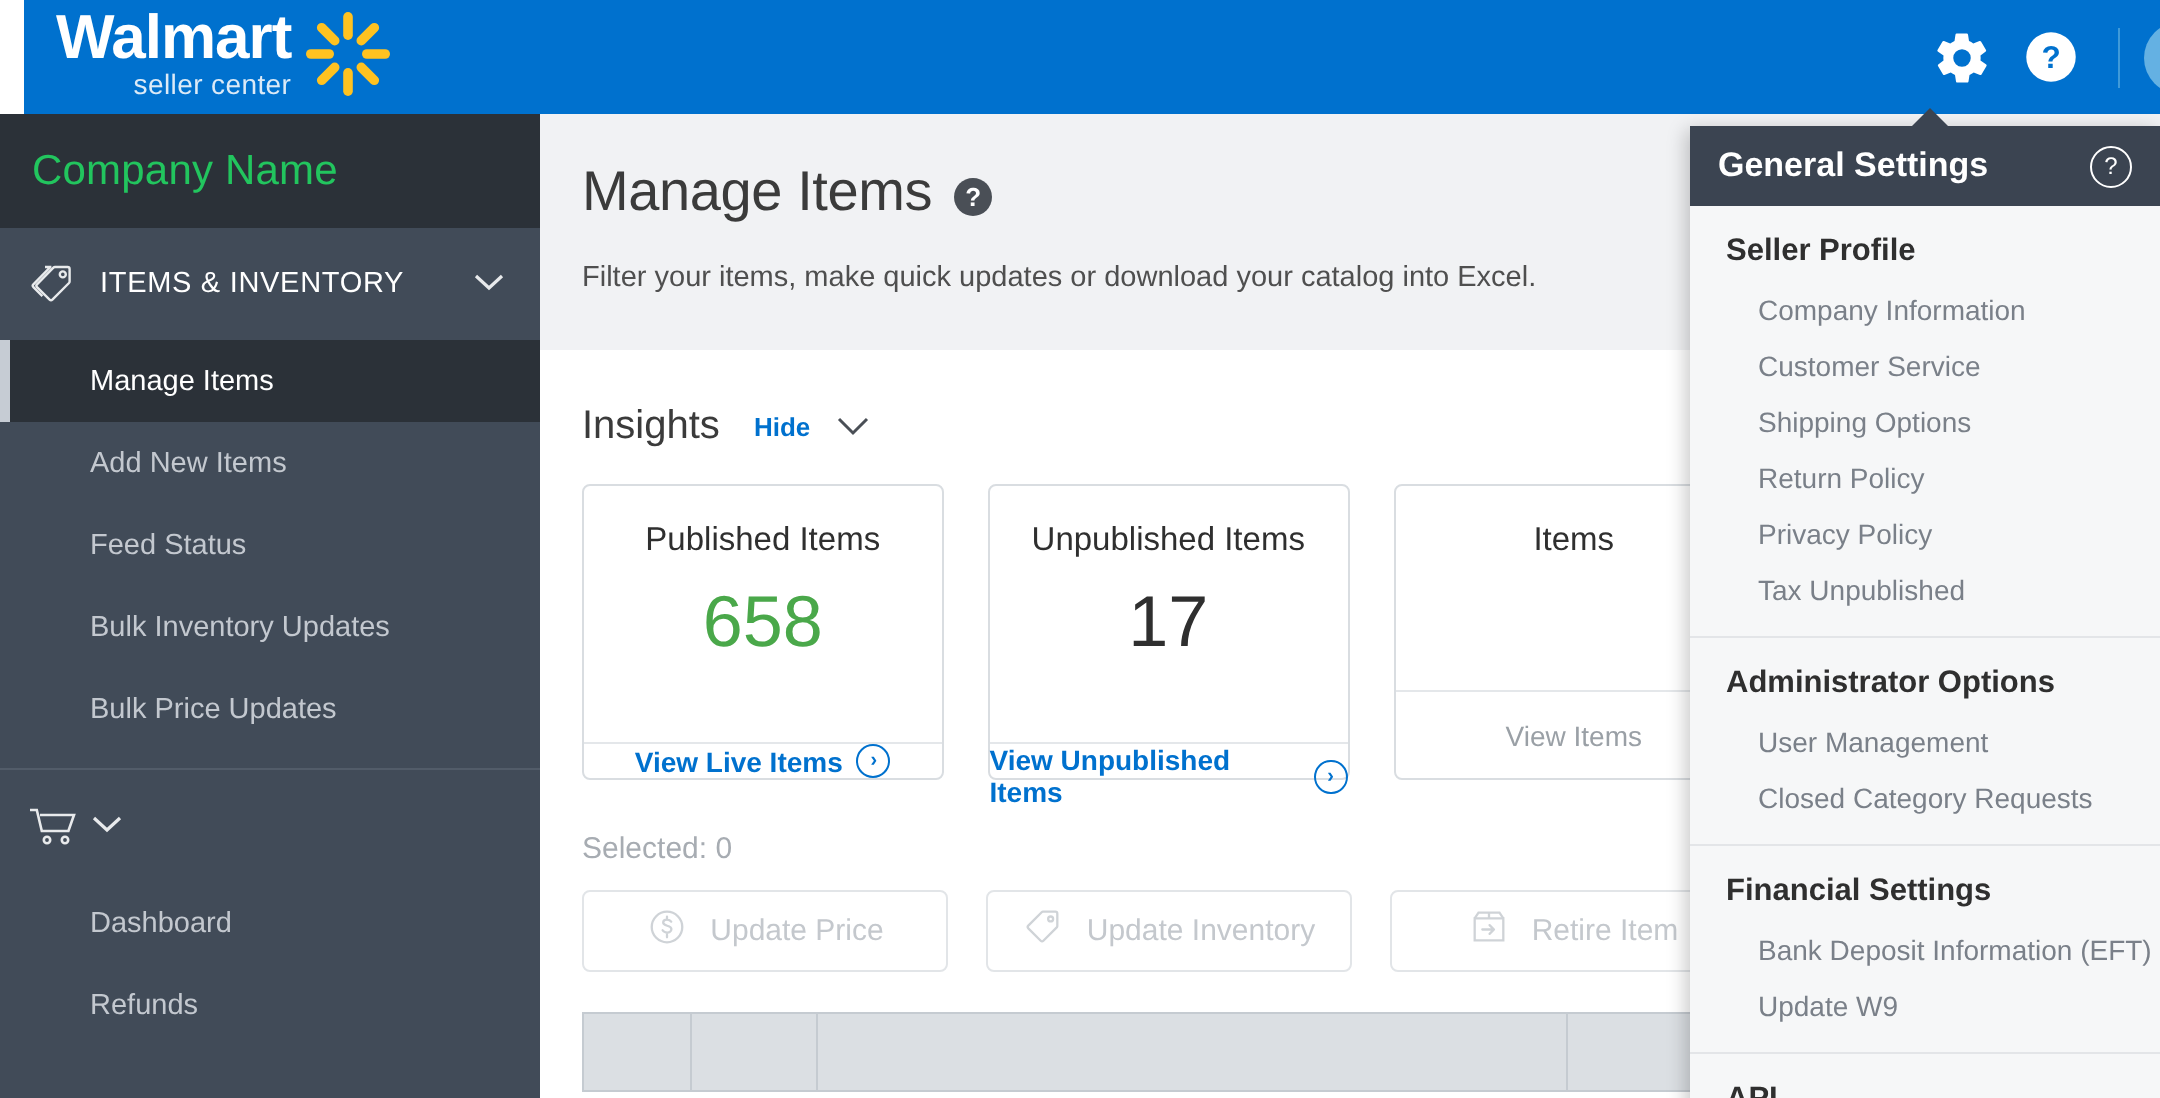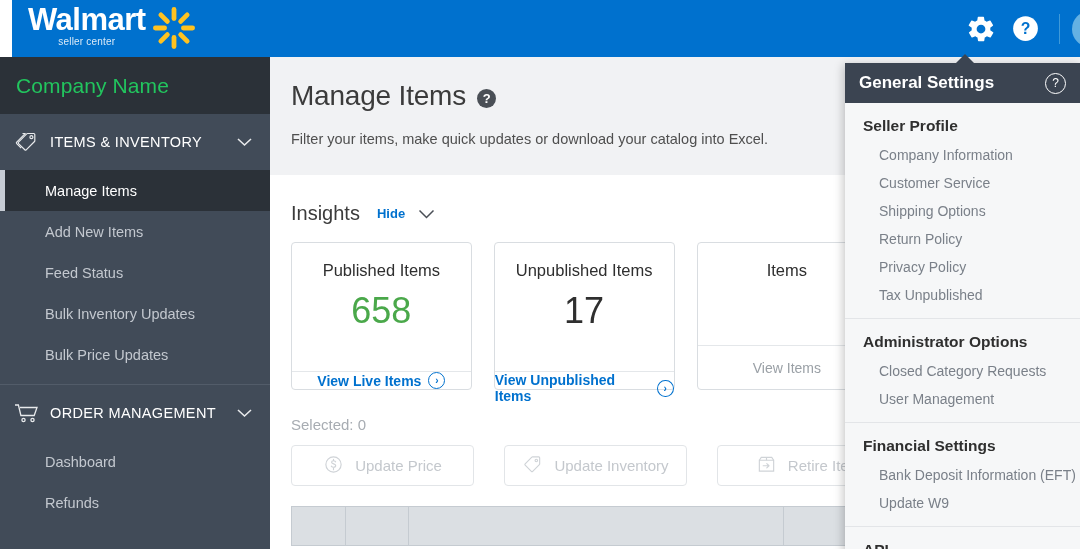--- a/index.html
+++ b/index.html
@@ -17,22 +17,22 @@
     background: #0071ce;
     display: flex; align-items: center;
   }
   .brand { margin-left: 16px; display: flex; align-items: flex-start; }
   .brand-text { display: flex; flex-direction: column; }
   .brand-name {
     color: #ffffff; font-size: 31px; font-weight: bold;
     letter-spacing: -0.5px; line-height: 1.0;
   }
   .brand-sub {
-    color: #dbeaf7; font-size: 10px; line-height: 1.1;
-    text-align: center; margin-top: 1px; letter-spacing: 0.2px;
+    color: #dbeaf7; font-size: 14px; line-height: 1.1;
+    text-align: right; margin-top: 1px; letter-spacing: 0.2px;
   }
   .spark { margin-left: 6px; margin-top: 2px; }
 
   .topbar-right {
     margin-left: auto; display: flex; align-items: center;
     height: 100%; padding-right: 0px;
   }
   .icon-btn {
     display: flex; align-items: center; justify-content: center;
     width: 44px; height: 57px; cursor: pointer;
@@ -131,21 +131,21 @@
   .card-foot.muted { color: #9aa0a6; font-weight: normal; }
   .arrow-circ {
     display: inline-flex; align-items: center; justify-content: center;
     width: 17px; height: 17px; border-radius: 50%;
     border: 1.4px solid currentColor; margin-left: 7px; font-size: 10px;
   }
 
   .selected-label {
     padding: 26px 0 0 21px; font-size: 15px; color: #a7acb2;
   }
-  .action-row { display: flex; padding: 12px 0 0 21px; gap: 30px; }
+  .action-row { display: flex; padding: 12px 0 0 21px; gap: 19px; }
   .action-btn {
     height: 41px; min-width: 183px; border: 1px solid #e2e5e8;
     border-radius: 4px; background: #fff;
     display: flex; align-items: center; justify-content: center;
     color: #c4c8cd; font-size: 15px; gap: 11px; cursor: default;
   }
 
   .table-wrap { padding: 20px 0 0 21px; }
   .tbl-head { display: flex; height: 40px; }
   .tbl-head .th {
@@ -270,21 +270,20 @@
     <div class="nav-sep"></div>
 
     <div class="nav-group-head">
       <span class="gicon">
         <svg width="28" height="22" viewBox="0 0 28 22" fill="none" stroke="#e8eaec" stroke-width="1.3">
           <path d="M1 3h3.4l2.5 10.5h13.3L23 5.5H6"></path>
           <circle cx="9.5" cy="18" r="1.6"></circle>
           <circle cx="18.5" cy="18" r="1.6"></circle>
         </svg>
       </span>
-      <span class="gtext">ORDER MANAGEMENT</span>
       <span>
         <svg width="15" height="9" viewBox="0 0 15 9" fill="none" stroke="#e8eaec" stroke-width="1.6">
           <path d="M1 1l6.5 6L14 1"></path>
         </svg>
       </span>
     </div>
     <div class="nav-item">
       <span>Dashboard</span>
     </div>
     <div class="nav-item">
@@ -409,22 +408,22 @@
       <div class="dd-item">Company Information</div>
       <div class="dd-item">Customer Service</div>
       <div class="dd-item">Shipping Options</div>
       <div class="dd-item">Return Policy</div>
       <div class="dd-item">Privacy Policy</div>
       <div class="dd-item">Tax Unpublished</div>
     </div>
 
     <div class="dd-section">
       <div class="dd-sec-title">Administrator Options</div>
+      <div class="dd-item">User Management</div>
       <div class="dd-item">Closed Category Requests</div>
-      <div class="dd-item">User Management</div>
     </div>
 
     <div class="dd-section">
       <div class="dd-sec-title">Financial Settings</div>
       <div class="dd-item">Bank Deposit Information (EFT)</div>
       <div class="dd-item">Update W9</div>
     </div>
 
     <div class="dd-section">
       <div class="dd-sec-title">API</div>

